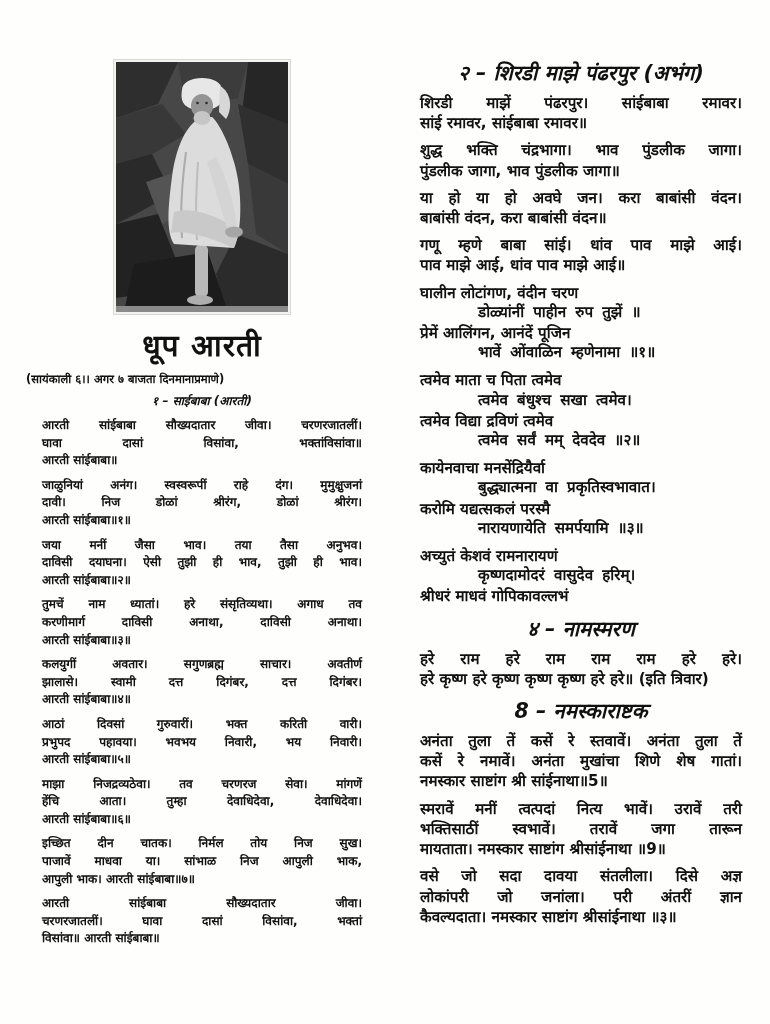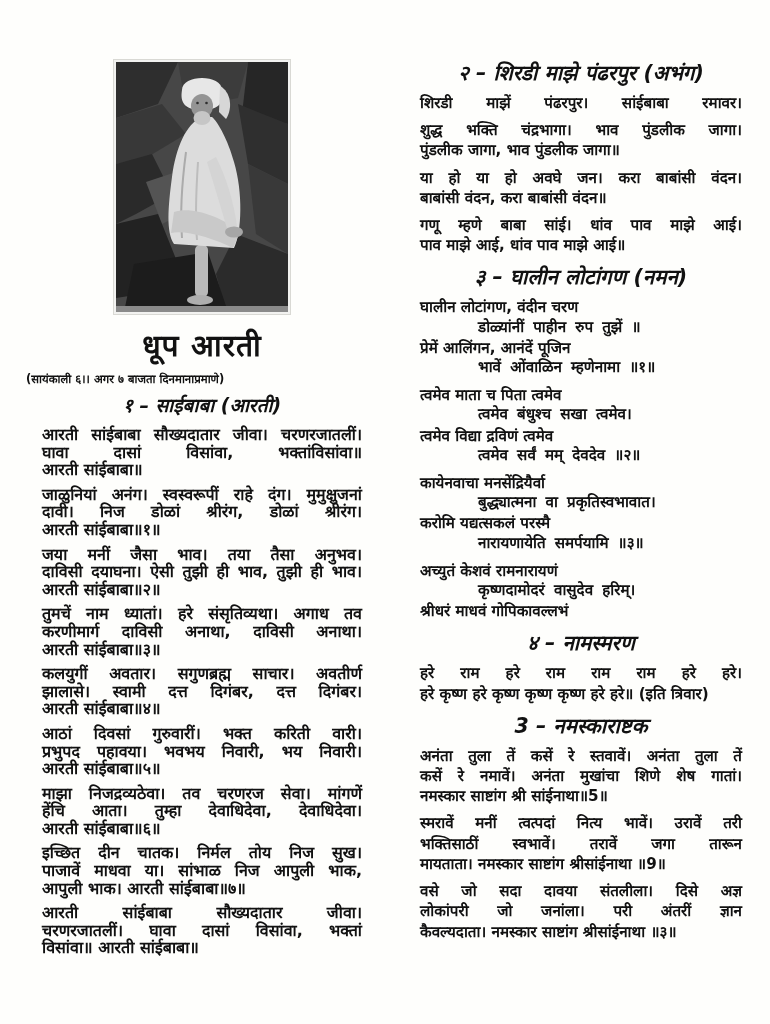--- a/index.html
+++ b/index.html
@@ -31,28 +31,28 @@
   .doc-subtitle{
     text-align:left;font-size:11.5px;font-weight:bold;
     margin:0 0 6px;
   }
 
   
   .sec-heading{
     text-align:center;font-weight:bold;font-style:italic;
     margin:4px 0 7px;white-space:nowrap;
   }
-  .col-left .sec-heading{font-size:19px;margin:2px 0 8px;}
+  .col-left .sec-heading{font-size:12px;margin:2px 0 8px;}
   .col-right .sec-heading{font-size:20.5px;}
   .sec-note{font-style:italic;font-weight:bold;}
 
   
   .verse{margin:0 16px 7px;}
   .line{font-weight:bold;}
-  .col-left .line{font-size:16px;line-height:17.6px;}
+  .col-left .line{font-size:12px;line-height:17.6px;}
   .col-right .line{font-size:15.2px;line-height:20.2px;}
   .line.j{text-align:justify;text-align-last:justify;}
   .line.l{text-align:left;}
   .line.i{padding-left:58px;font-family:Liberation Mono, monospace;}
 </style>
 </head>
 <body>
 
 <div class="page">
   <div class="columns">
@@ -140,34 +140,34 @@
             <div class="line l">विसांवा॥ आरती सांईबाबा॥</div>
           </div>
         </div>
     </div>
 
     <div class="col col-right">
       <div id="col-right-sections">
           <div class="sec-heading"><span class="sec-title">२ – शिरडी माझे पंढरपुर</span><span class="sec-note"> (अभंग)</span></div>
           <div class="verse">
             <div class="line j">शिरडी माझें पंढरपुर। सांईबाबा रमावर।</div>
+            <div class="line l">सांई रमावर, सांईबाबा रमावर॥</div>
           </div>
           <div class="verse">
             <div class="line j">शुद्ध भक्ति चंद्रभागा। भाव पुंडलीक जागा।</div>
             <div class="line l">पुंडलीक जागा, भाव पुंडलीक जागा॥</div>
           </div>
           <div class="verse">
             <div class="line j">या हो या हो अवघे जन। करा बाबांसी वंदन।</div>
             <div class="line l">बाबांसी वंदन, करा बाबांसी वंदन॥</div>
           </div>
           <div class="verse">
             <div class="line j">गणू म्हणे बाबा सांई। धांव पाव माझे आई।</div>
             <div class="line l">पाव माझे आई, धांव पाव माझे आई॥</div>
           </div>
-          <div class="sec-heading"><span class="sec-title">३ – घालीन लोटांगण</span><span class="sec-note"> (नमन)</span></div>
           <div class="verse">
             <div class="line l">घालीन लोटांगण, वंदीन चरण</div>
             <div class="line i">डोळ्यांनीं पाहीन रुप तुझें ॥</div>
             <div class="line l">प्रेमें आलिंगन, आनंदें पूजिन</div>
             <div class="line i">भावें ओंवाळिन म्हणेनामा ॥१॥</div>
           </div>
           <div class="verse">
             <div class="line l">त्वमेव माता च पिता त्वमेव</div>
             <div class="line i">त्वमेव बंधुश्च सखा त्वमेव।</div>
             <div class="line l">त्वमेव विद्या द्रविणं त्वमेव</div>
@@ -182,21 +182,21 @@
           <div class="verse">
             <div class="line l">अच्युतं केशवं रामनारायणं</div>
             <div class="line i">कृष्णदामोदरं वासुदेव हरिम्।</div>
             <div class="line l">श्रीधरं माधवं गोपिकावल्लभं</div>
           </div>
           <div class="sec-heading"><span class="sec-title">४ – नामस्मरण</span></div>
           <div class="verse">
             <div class="line j">हरे राम हरे राम राम राम हरे हरे।</div>
             <div class="line l">हरे कृष्ण हरे कृष्ण कृष्ण कृष्ण हरे हरे॥ (इति त्रिवार)</div>
           </div>
-          <div class="sec-heading"><span class="sec-title">3 – नमस्काराष्टक</span></div>
+          <div class="sec-heading"><span class="sec-title">8 – नमस्काराष्टक</span></div>
           <div class="verse">
             <div class="line j">अनंता तुला तें कसें रे स्तवावें। अनंता तुला तें</div>
             <div class="line j">कसें रे नमावें। अनंता मुखांचा शिणे शेष गातां।</div>
             <div class="line l">नमस्कार साष्टांग श्री सांईनाथा॥5॥</div>
           </div>
           <div class="verse">
             <div class="line j">स्मरावें मनीं त्वत्पदां नित्य भावें। उरावें तरी</div>
             <div class="line j">भक्तिसाठीं स्वभावें। तरावें जगा तारून</div>
             <div class="line l">मायताता। नमस्कार साष्टांग श्रीसांईनाथा ॥9॥</div>
           </div>

